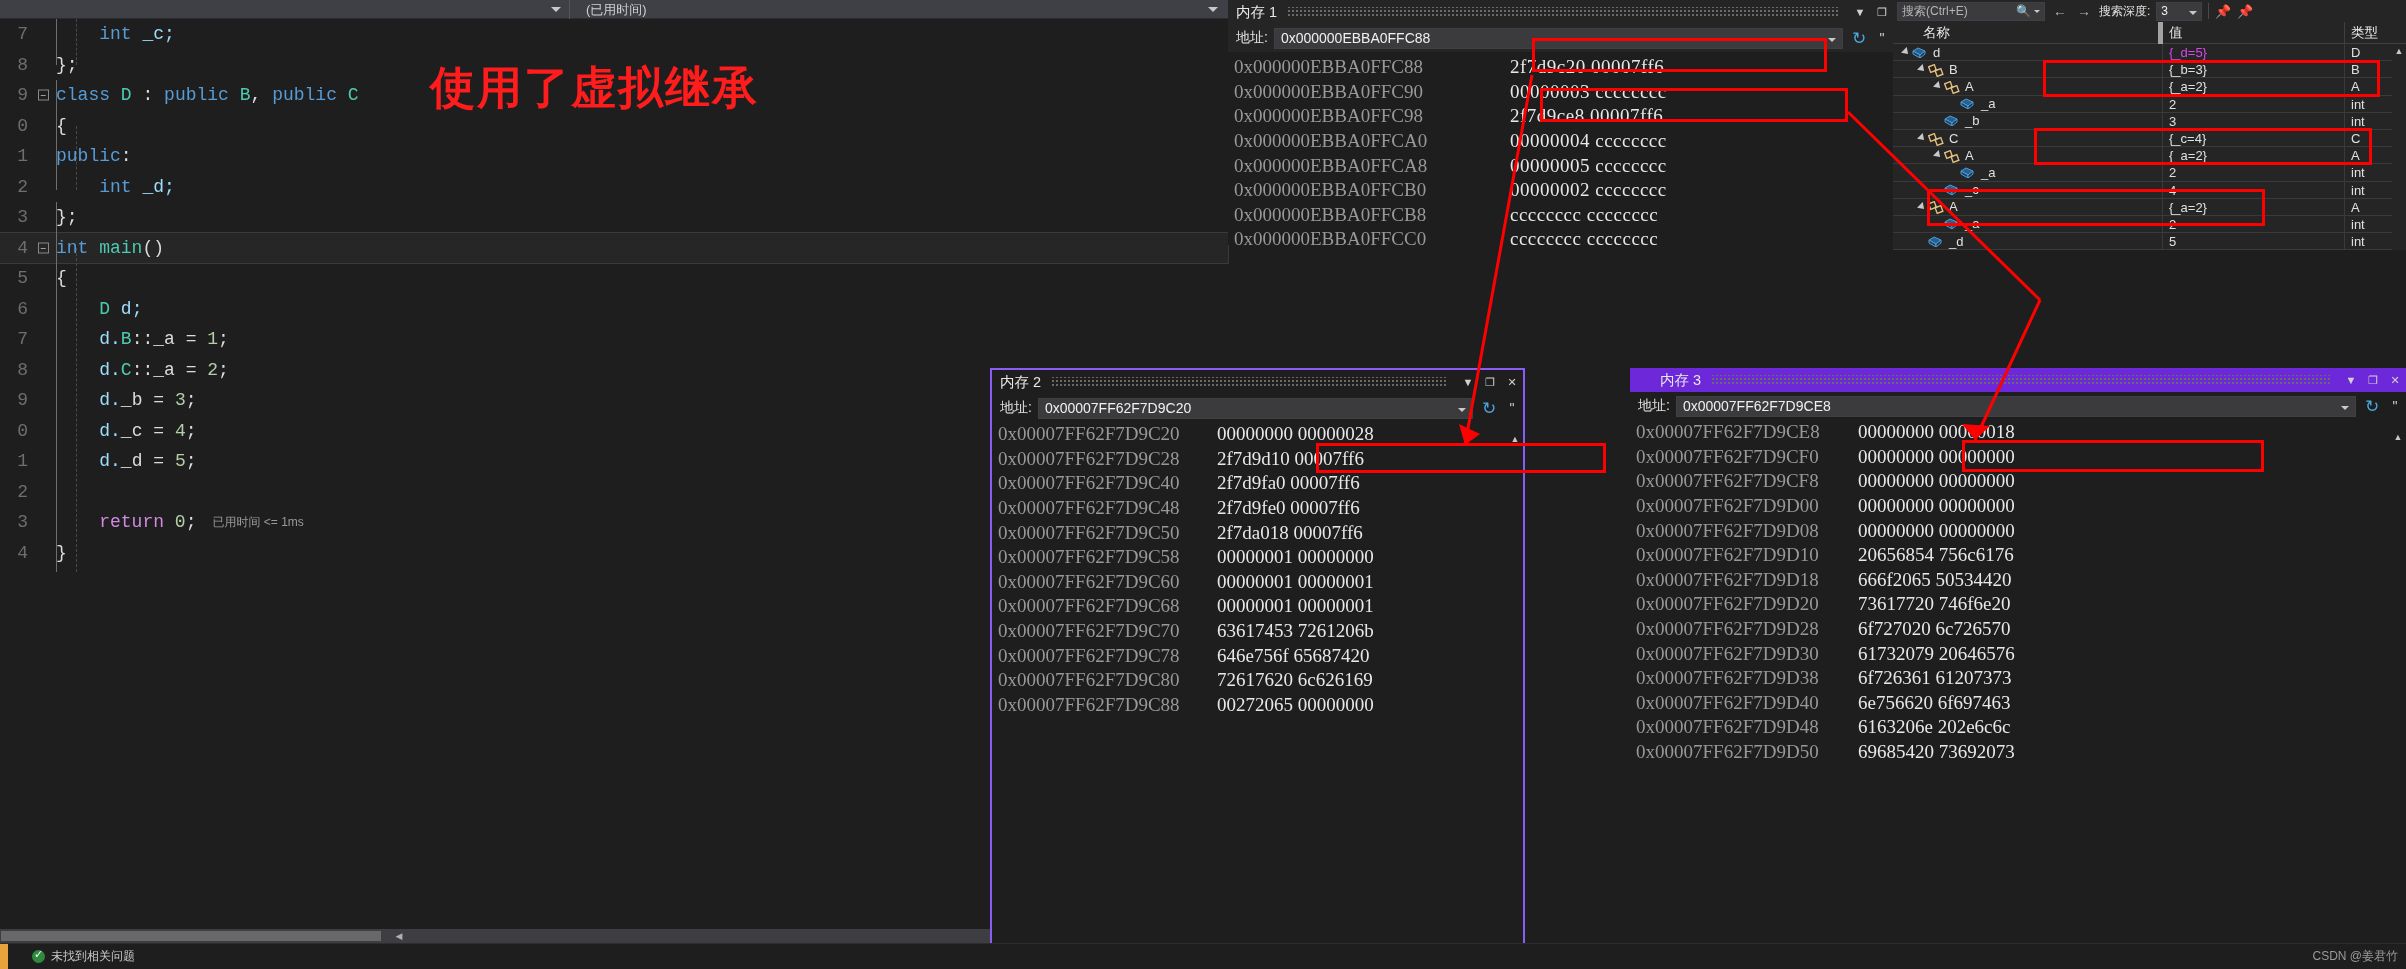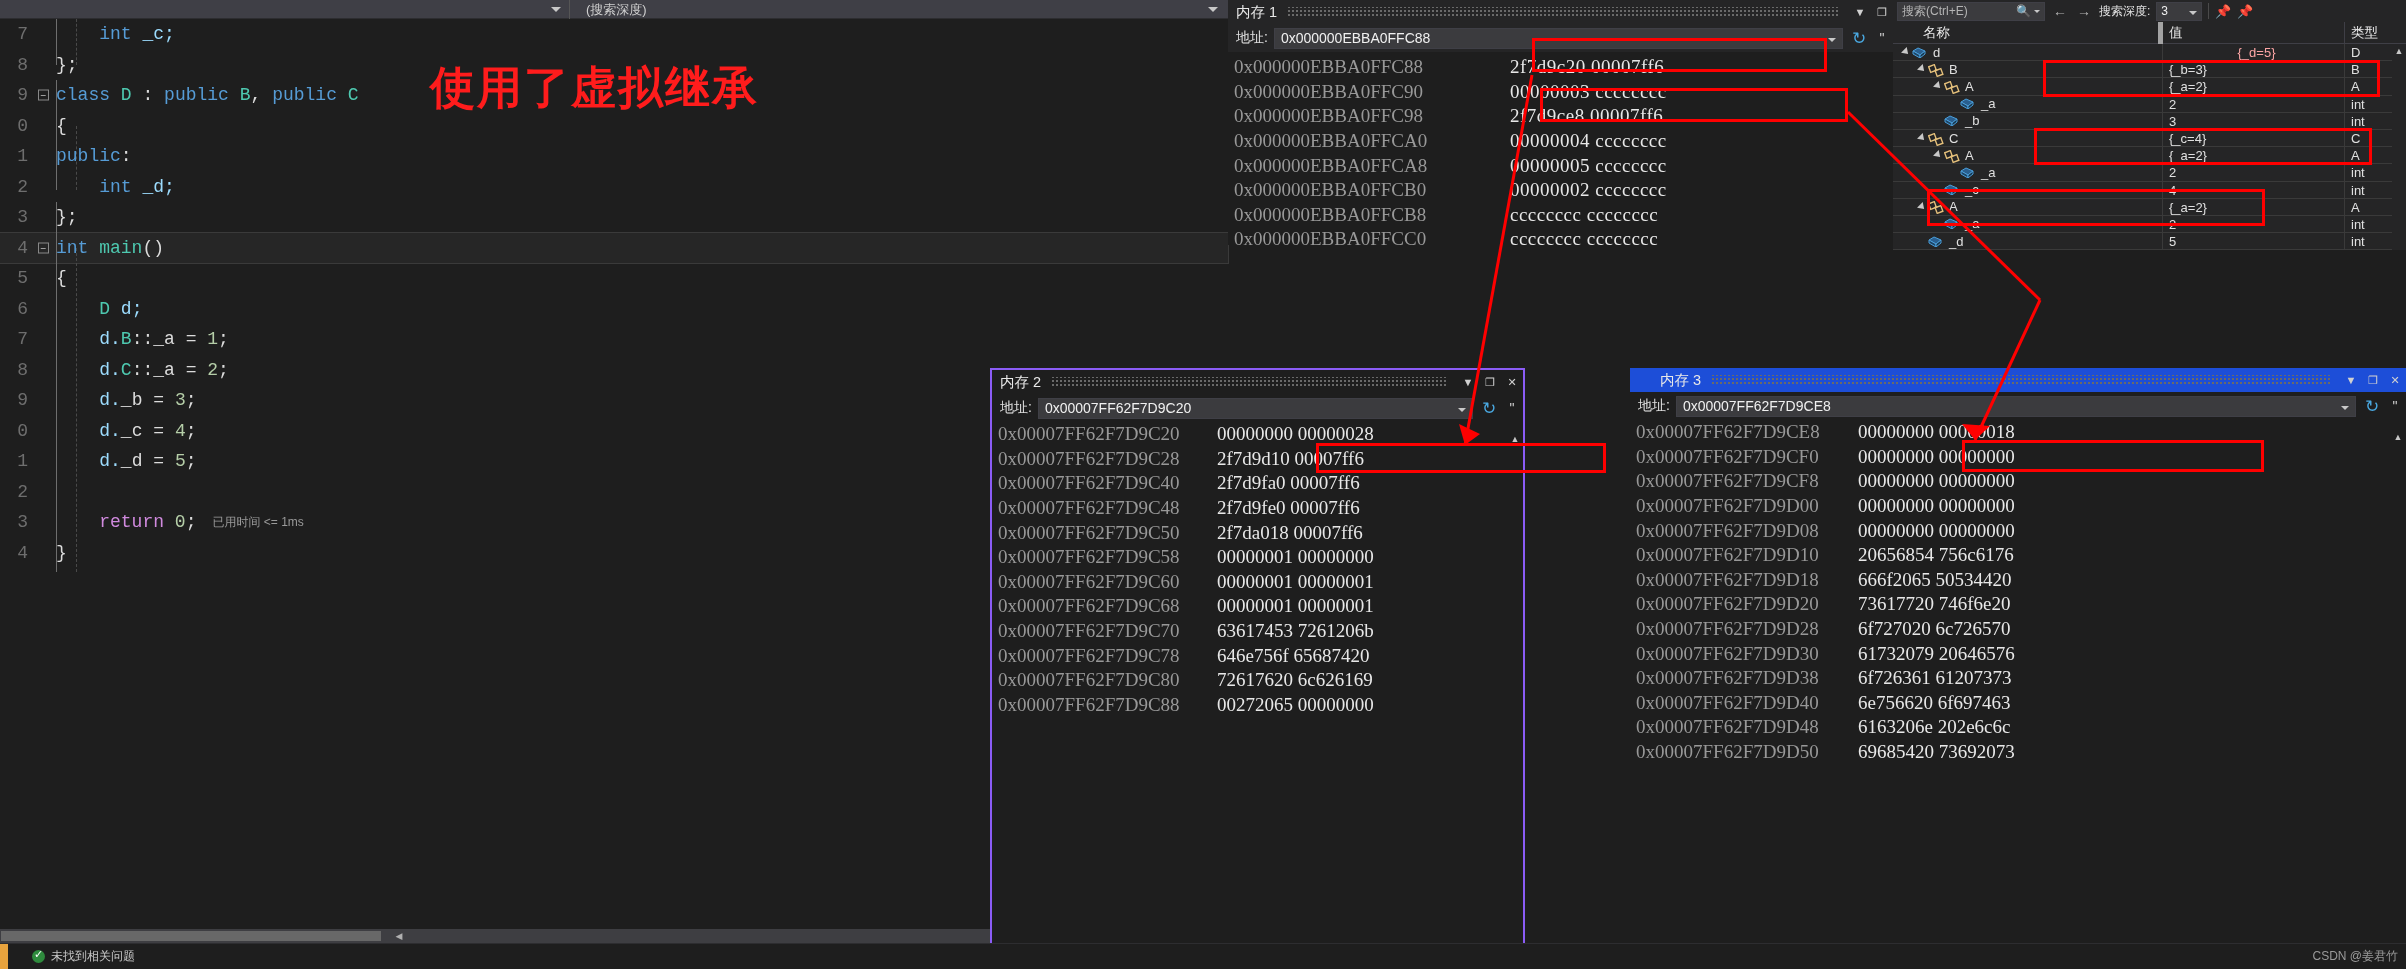--- a/index.html
+++ b/index.html
@@ -177,21 +177,21 @@
     border: 2px solid #8b5cf6; background: #1e1e1e;
   }
   #mem2 .titlebar { background: #1e1e1e; }
   #mem2 .memrow .maddr { width: 225px; }
 
   
   #mem3 {
     left: 1630px; top: 368px; width: 776px; height: 601px;
     background: #1e1e1e;
   }
-  #mem3 .titlebar { background: #1d4ed8; padding-left: 30px; }
+  #mem3 .titlebar { background: #6d28d9; padding-left: 30px; }
   #mem3 .memrow .maddr { width: 228px; }
   .mem-vscroll {
     position: absolute; right: 1px; top: 62px; width: 14px; bottom: 2px;
     background: #1e1e1e;
   }
   .mem-vscroll .up, .mem-vscroll .dn {
     position: absolute; left: 0; width: 14px; height: 14px;
     color: #c8c8c8; font-size: 9px; text-align: center; line-height: 14px;
   }
   .mem-vscroll .up { top: 0; }
@@ -242,21 +242,21 @@
 
   .watch-row {
     display: flex; height: 17.2px; align-items: center;
     border-bottom: 1px solid #3a3a3a; font-size: 13px;
   }
   .watch-row .c-name {
     width: 270px; display: flex; align-items: center; gap: 3px;
     color: #e0e0e0; border-right: 1px solid #3a3a3a; height: 100%;
   }
   .watch-row .c-val  { width: 182px; padding-left: 6px; color: #e0e0e0; border-right: 1px solid #3a3a3a; height: 100%; line-height: 17px; }
-  .watch-row .c-val.modified { color: #fca5a5; text-align: center; }
+  .watch-row .c-val.modified { color: #d946ef; }
   .watch-row .c-type { flex: 1 1 auto; padding-left: 6px; color: #e0e0e0; height: 100%; line-height: 17px; }
   .tri {
     width: 0; height: 0; border-top: 4px solid transparent;
     border-bottom: 4px solid transparent; border-left: 6px solid #c8c8c8;
     transform: rotate(45deg); flex: 0 0 6px;
   }
   .tri-space { flex: 0 0 6px; }
   .icon-field {
     width: 14px; height: 11px; flex: 0 0 14px; position: relative;
   }
@@ -273,21 +273,21 @@
 </head>
 <body>
 
 <div id="root">
 
   <div class="editor-topbar">
     <div class="nav-combo">
       <div class="caret"></div>
     </div>
     <div class="nav-combo2">
-      <span>(搜索深度)</span>
+      <span>(已用时间)</span>
       <div class="caret"></div>
     </div>
   </div>
 
   <div class="editor">
     <div class="struct-bar" style="left:56px; top:0; height:46px;"></div>
     <div class="indent-guide" style="left:76px; top:0; height:46px;"></div>
     <div class="struct-bar" style="left:56px; top:61px; height:110px;"></div>
     <div class="indent-guide" style="left:76px; top:107px; height:64px;"></div>
     <div class="struct-bar" style="left:56px; top:183px; height:370px;"></div>

